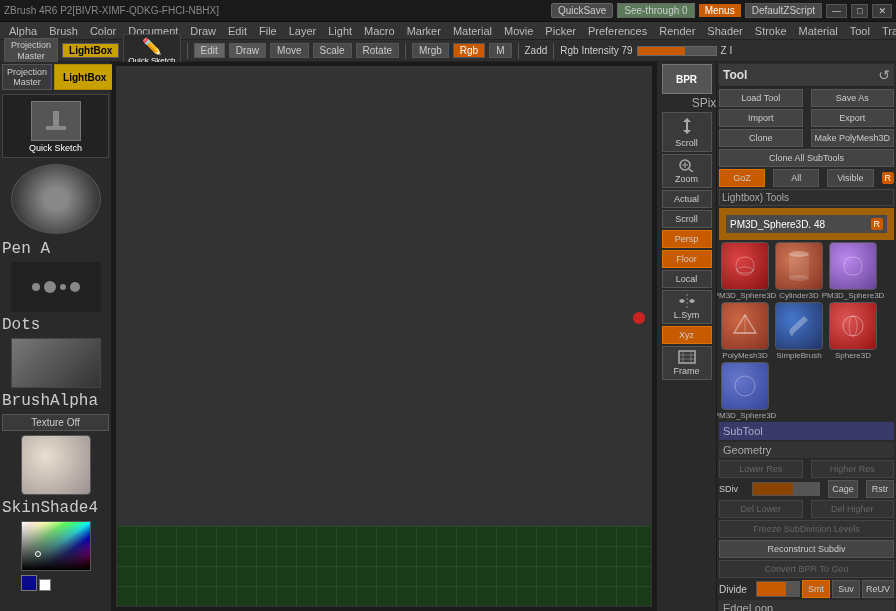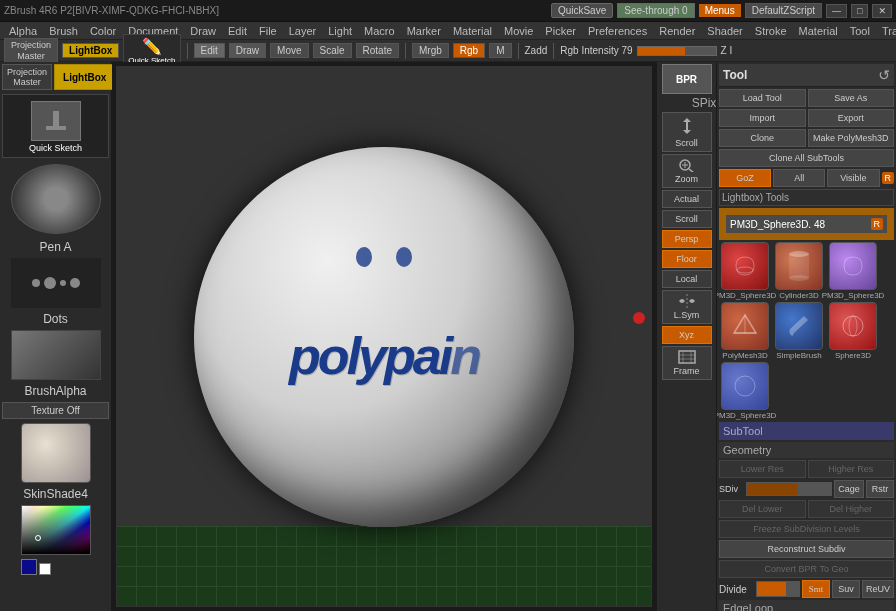--- a/index.html
+++ b/index.html
@@ -169,24 +169,24 @@
 
     .brush-preview {
       width: 90px;
       height: 70px;
       margin: 4px auto;
       background: radial-gradient(circle, #888 20%, #333 80%);
       border-radius: 50%;
       border: 1px solid #555;
     }
     .brush-label {
-      text-align: center;
-      color: #ccc;
-      font-size: 12px;
+      color: #ccc;
+      font-size: 16px;
       padding: 2px;
+      font-family: Liberation Mono, monospace;
     }
 
     .dots-preview {
       width: 90px;
       height: 50px;
       margin: 2px auto;
       background: #222;
       display: flex;
       align-items: center;
       justify-content: center;
@@ -355,21 +355,21 @@
     #right-panel {
       width: 180px;
       background: #2a2a2a;
       border-left: 1px solid #1a1a1a;
       overflow-y: auto;
       padding: 2px;
     }
 
     .panel-row {
       display: flex;
-      gap: 2px;
+      gap: 8px;
       margin: 2px 0;
     }
 
     .panel-btn {
       flex: 1;
       background: #444;
       border: 1px solid #555;
       color: #ccc;
       font-size: 9px;
       padding: 3px 2px;
@@ -616,35 +616,20 @@
     </div>
   </div>
 
   <div id="canvas-area">
     <div class="canvas-frame">
 
       <div style="position:absolute;inset:0;background:#333;"></div>
 
       <div class="canvas-grid"></div>
 
-      <div class="sphere-container">
-        <div class="sphere-bg">
-
-          <div class="polypaint-smiley">
-            <svg width="100" height="50" viewBox="0 0 100 50">
-
-              <ellipse cx="30" cy="15" rx="8" ry="10" fill="#1a3a8a" opacity="0.8"></ellipse>
-              <ellipse cx="70" cy="15" rx="8" ry="10" fill="#1a3a8a" opacity="0.8"></ellipse>
-
-            </svg>
-          </div>
-
-          <div class="polypaint-text">polypai<span style="opacity:0.7;">n</span></div>
-        </div>
-      </div>
 
       <div style="position:absolute;right:4px;top:50%;transform:translateY(-50%);width:16px;height:50px;display:flex;flex-direction:column;align-items:center;gap:2px;">
         <div style="width:12px;height:12px;background:#cc2222;border-radius:50;border-radius:50%;"></div>
       </div>
     </div>
 
     <div id="right-tools">
       <div class="bpr-btn">BPR</div>
       <div class="spix-label">SPix</div>
       <button class="tool-btn">
@@ -822,21 +807,21 @@
     <div class="panel-row">
       <button class="panel-btn" style="flex:2;">Reconstruct Subdiv</button>
     </div>
     <div class="panel-row">
       <button class="panel-btn disabled" style="flex:2;">Convert BPR  To Geo</button>
     </div>
 
     <div class="divide-row">
       <span class="divide-label">Divide</span>
       <div class="divide-slider"></div>
-      <button class="panel-btn orange" style="flex:0;min-width:28px;font-family:Liberation Serif, serif;">Smt</button>
+      <button class="panel-btn orange" style="flex:0;min-width:28px;">Smt</button>
       <button class="panel-btn" style="flex:0;min-width:28px;">Suv</button>
       <button class="panel-btn" style="flex:0;min-width:32px;">ReUV</button>
     </div>
 
     <div class="edgeloop-label">EdgeLoop</div>
 
     <div class="panel-row">
       <button class="panel-btn" style="flex:2;">To Geo</button>
     </div>
 

